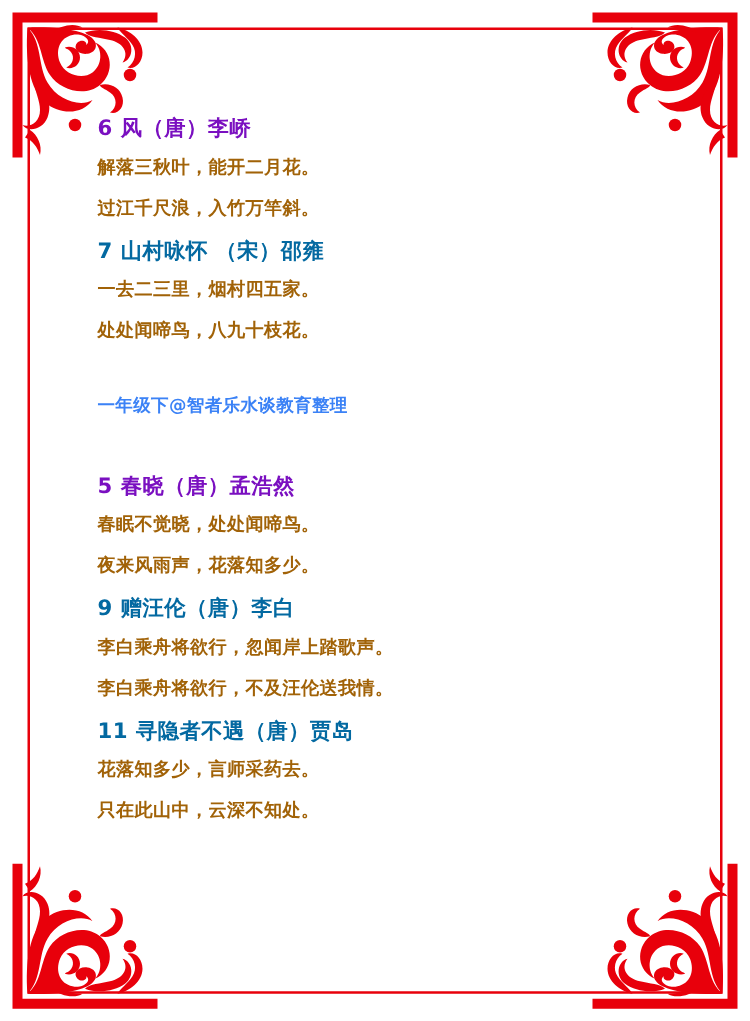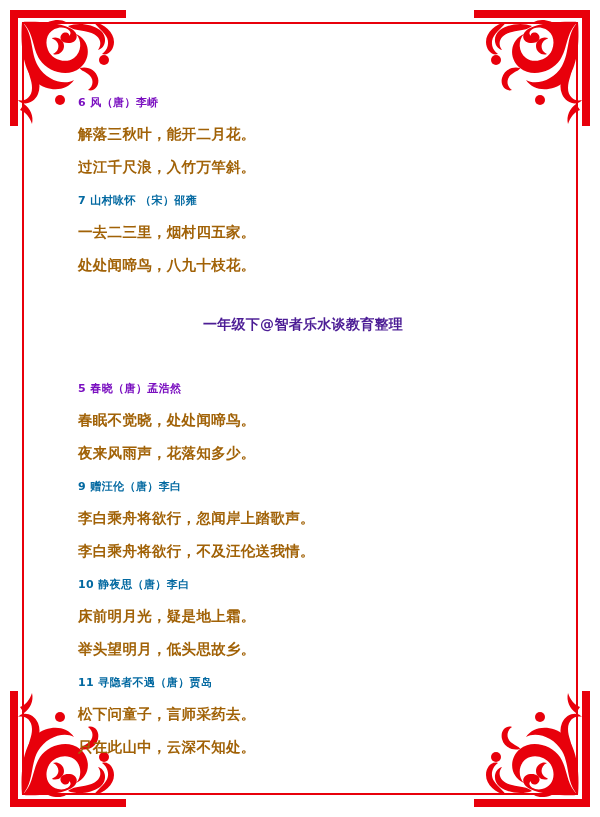--- a/index.html
+++ b/index.html
@@ -43,21 +43,21 @@
     position: absolute;
     left: 78px;
     top: 88px;
     width: 450px;
   }
 
   .poem-block { margin-bottom: 2px; }
 
   .poem-title {
     font-family: "DejaVu Sans", "Liberation Sans", sans-serif;
-    font-size: 11px;
+    font-size: 17px;
     font-weight: bold;
     color: #7a0fc0;
     letter-spacing: 0.4px;
     line-height: 30px;
     white-space: pre;
   }
   .poem-title.red { color: #0369a1; }
 
   .poem-line {
     font-family: "DejaVu Sans", "Liberation Sans", sans-serif;
@@ -66,22 +66,21 @@
     color: #a16207;
     letter-spacing: 0.3px;
     line-height: 33px;
     white-space: pre;
   }
 
   .watermark {
     font-family: "DejaVu Sans", "Liberation Sans", sans-serif;
     font-size: 14px;
     font-weight: bold;
-    color: #4c1d95;
-    text-align: center;
+    color: #3b82f6;
     margin: 34px 0 40px 0;
     letter-spacing: 0.3px;
   }
 </style>
 </head>
 <body>
 
 <div class="page-frame"></div>
 
 <div class="corner corner-tl">
@@ -181,25 +180,20 @@
     <div class="poem-line">春眠不觉晓，处处闻啼鸟。</div>
     <div class="poem-line">夜来风雨声，花落知多少。</div>
   </div>
 
   <div class="poem-block">
     <div class="poem-title red">9 赠汪伦（唐）李白</div>
     <div class="poem-line">李白乘舟将欲行，忽闻岸上踏歌声。</div>
     <div class="poem-line">李白乘舟将欲行，不及汪伦送我情。</div>
   </div>
 
-  <div class="poem-block">
-    <div class="poem-title red">10 静夜思（唐）李白</div>
-    <div class="poem-line">床前明月光，疑是地上霜。</div>
-    <div class="poem-line">举头望明月，低头思故乡。</div>
-  </div>
 
   <div class="poem-block">
     <div class="poem-title red">11 寻隐者不遇（唐）贾岛</div>
-    <div class="poem-line">松下问童子，言师采药去。</div>
+    <div class="poem-line">花落知多少，言师采药去。</div>
     <div class="poem-line">只在此山中，云深不知处。</div>
   </div>
 
 </div>
 
 </body></html>

